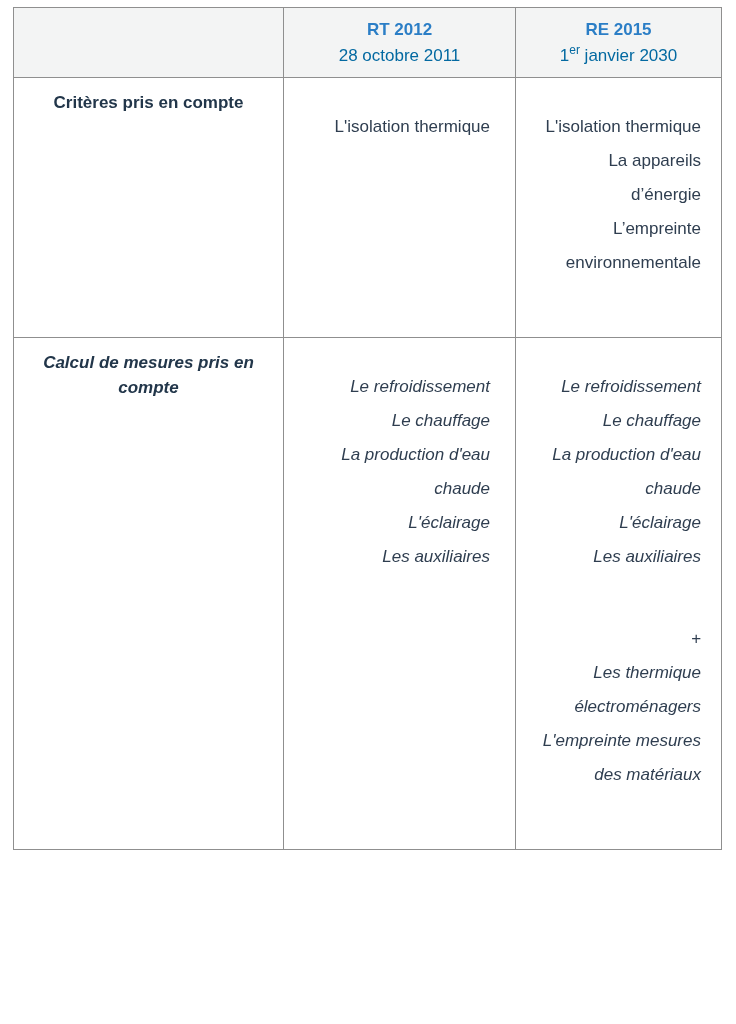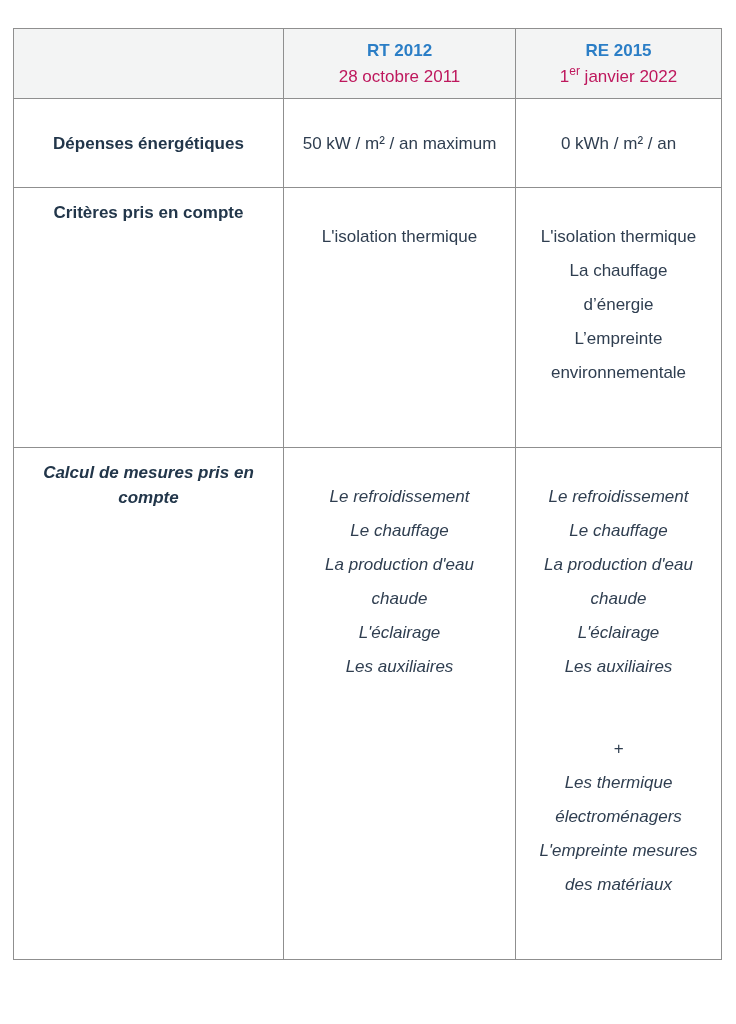--- a/index.html
+++ b/index.html
@@ -6,21 +6,21 @@
   html, body { margin: 0; padding: 0; }
   body {
     width: 736px; height: 1024px;
     background: #ffffff;
     font-family: "Liberation Sans", sans-serif;
     overflow: hidden;
   }
   .page { position: relative; width: 736px; height: 1024px; background: #ffffff; }
 
   table.compare {
-    position: absolute; left: 13px; top: 28px;
+    position: absolute; left: 13px; top: 7px;
     width: 708px;
     border-collapse: collapse;
     table-layout: fixed;
   }
   td {
     border: 1px solid #8f8f8f;
     font-size: 17px;
     color: #2f3e50;
     text-align: center;
     overflow: hidden;
@@ -28,21 +28,21 @@
 
   
   tr.head td {
     background: #f3f4f4;
     height: 70px;
     vertical-align: middle;
     line-height: 26px;
     padding: 0 6px;
   }
   .h-title { font-weight: bold; color: #2b7ec6; display: block; }
-  .h-sub { color: #be185d; display: block; }
+  .h-sub { color: #0369a1; display: block; }
   sup.er { font-size: 12px; vertical-align: super; line-height: 0; }
 
   
   td.label {
     font-weight: bold;
     color: #22364a;
     line-height: 25px;
     padding: 0 28px;
     vertical-align: middle;
   }
@@ -57,21 +57,21 @@
   tr.r4 td { height: 512px; font-style: italic; }
 
   
   tr.r3 td.label, tr.r4 td.label { vertical-align: top; padding-top: 12px; }
   td.list {
     vertical-align: top;
     line-height: 34px;
     padding: 32px 25px 0 25px;
   }
   td.list.narrow { padding: 32px 20px 0 20px; }
-  td.list p.li { margin: 0; }
+  td.list p.li { margin: 0; text-align: right; }
   td.list p.li.blank { height: 48px; }
 </style>
 </head>
 <body>
 
 <div class="page">
   <table class="compare">
     <colgroup>
       <col style="width:270px">
       <col style="width:232px">
@@ -79,39 +79,34 @@
     </colgroup>
     <tbody>
         <tr class="head">
       <td></td>
       <td>
         <span class="h-title">RT 2012</span>
         <span class="h-sub">28 octobre 2011</span>
       </td>
       <td>
         <span class="h-title">RE 2015</span>
-        <span class="h-sub"><span>1</span><sup class="er">er</sup><span> janvier 2022</span></span>
+        <span class="h-sub"><span>1</span><sup class="er">er</sup><span> janvier 2030</span></span>
       </td>
     </tr>
 
-    <tr class="r1">
-      <td class="label">Dépenses énergétiques</td>
-      <td class="val">50 kW / m² / an maximum</td>
-      <td class="val">0 kWh / m² / an</td>
-    </tr>
 
 
     <tr class="r3">
       <td class="label">Critères pris en compte</td>
       <td class="list">
             <p class="li">L'isolation thermique</p>
           </td>
       <td class="list narrow">
             <p class="li">L'isolation thermique</p>
-            <p class="li">La chauffage d’énergie</p>
+            <p class="li">La appareils d’énergie</p>
             <p class="li">L’empreinte environnementale</p>
           </td>
     </tr>
 
     <tr class="r4">
       <td class="label">Calcul de mesures pris en compte</td>
       <td class="list">
             <p class="li">Le refroidissement</p>
             <p class="li">Le chauffage</p>
             <p class="li">La production d'eau chaude</p>

